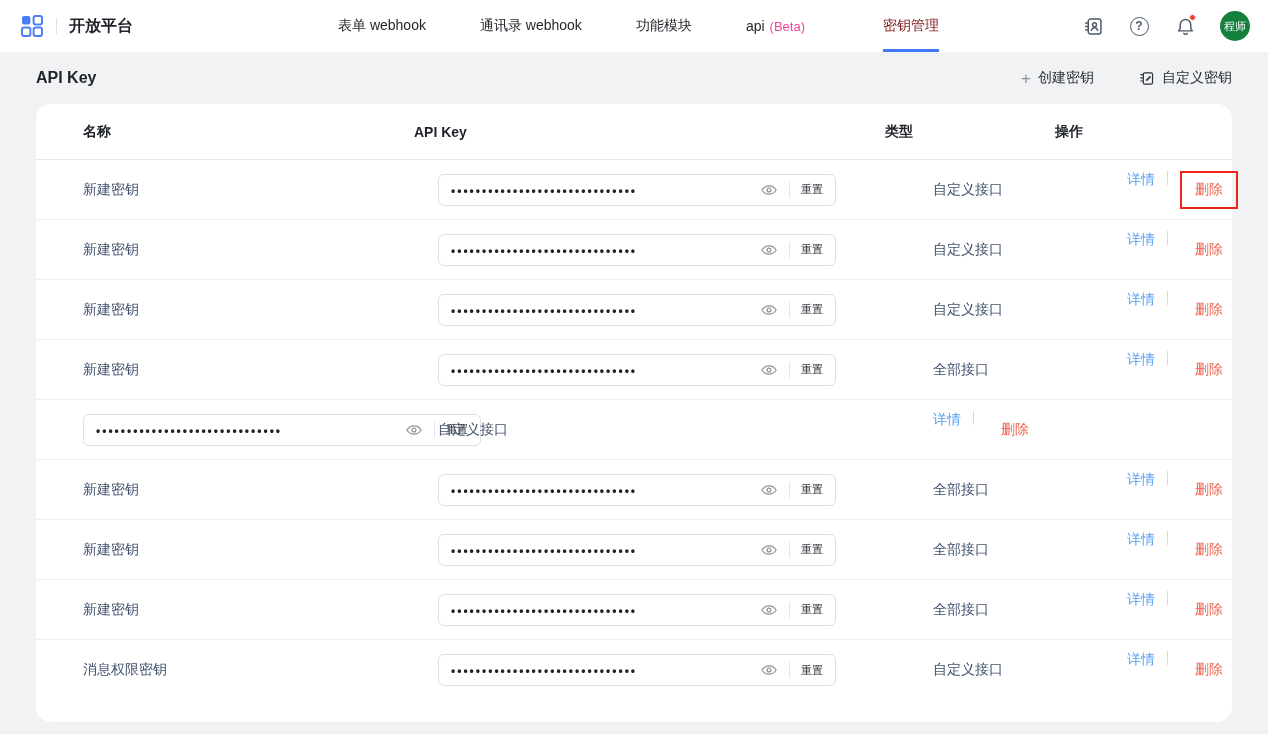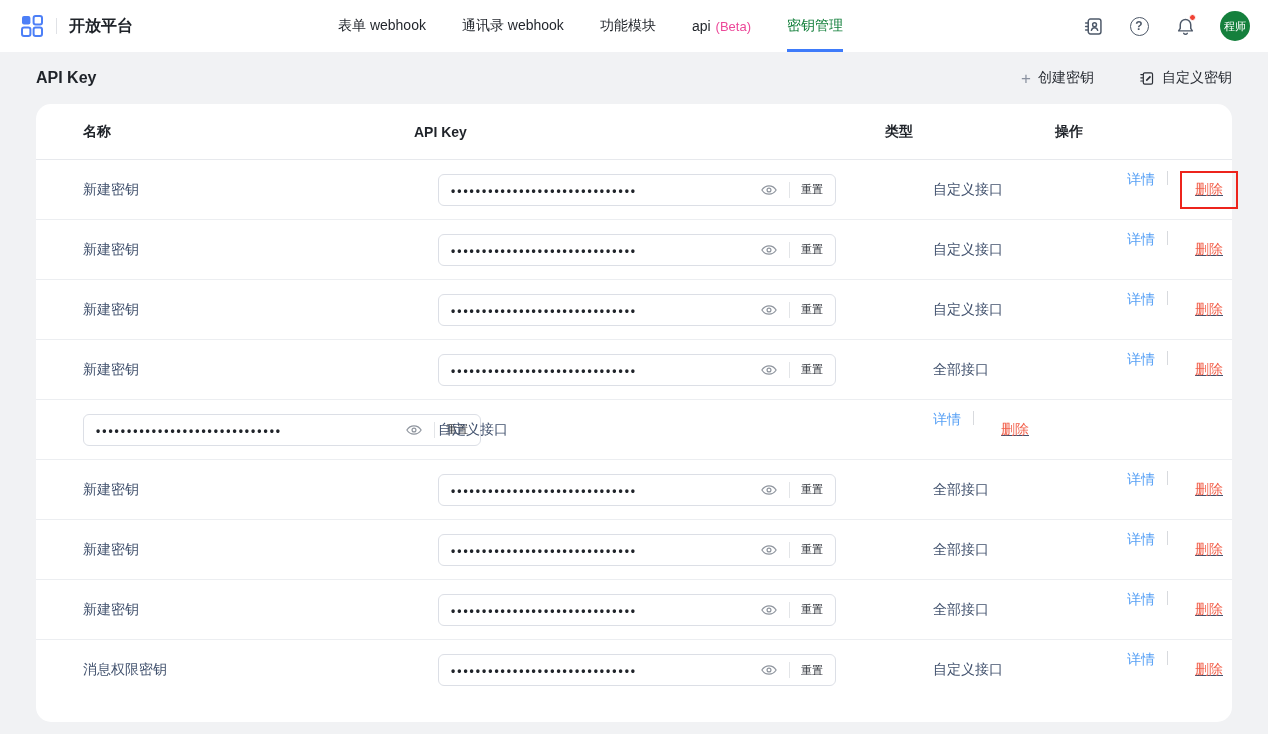--- a/index.html
+++ b/index.html
@@ -23,33 +23,33 @@
   .brand .logo { width: 24px; height: 24px; display: block; cursor: pointer; }
   .brand .divider { width: 1px; height: 16px; background: #e0e2e6; }
   .brand .app-title { font-size: 16px; font-weight: bold; color: #1f2329; }
   .nav {
     position: absolute;
     left: 338px;
     top: 0;
     height: 52px;
     display: flex;
     align-items: stretch;
-    gap: 36px;
+    gap: 54px;
   }
   .nav-item {
     position: relative;
     display: flex;
     align-items: center;
     font-size: 14px;
     color: #1f2329;
     cursor: pointer;
     white-space: nowrap;
   }
   .nav-item .suffix { color: #ec4899; font-size: 13px; margin-left: 5px; }
-  .nav-item.active { color: #15803d; }
+  .nav-item.active { color: #7f1d1d; margin-left: 24px; }
   .nav-item.active .underline {
     position: absolute;
     bottom: 0; left: 0; right: 0;
     height: 3px;
     background: #3e7bfa;
   }
   .topbar-right {
     position: absolute;
     right: 18px;
     display: flex;
@@ -144,21 +144,21 @@
     line-height: 1;
     padding-top: 2px;
     cursor: text;
   }
   .eye-btn { display: flex; align-items: center; cursor: pointer; }
   .key-sep { width: 1px; height: 16px; background: #e3e5e8; margin: 0 11px; }
   .reset-btn { font-size: 11px; color: #2b2f36; cursor: pointer; white-space: nowrap; }
   .ops-cell { display: flex; align-items: flex-start; }
   .link-detail { color: #57a0f5; cursor: pointer; white-space: nowrap; }
   .ops-sep { width: 1px; height: 14px; background: #d8dade; margin: 0 12px; }
-  .delete-wrap { padding: 8px 13px; border: 2px solid transparent; display: inline-flex; text-decoration: underline; }
+  .delete-wrap { padding: 8px 13px; border: 2px solid transparent; display: inline-flex; }
   .delete-wrap.highlighted { border-color: #ed241c; }
   .link-delete { color: #f2604b; cursor: pointer; white-space: nowrap; }
 </style>
 </head>
 <body>
 
 <header class="topbar">
   <div class="brand">
     <svg class="logo" viewBox="0 0 24 24">
       <rect x="2" y="2" width="8.4" height="8.4" rx="2" fill="#4c7ff7"></rect>

